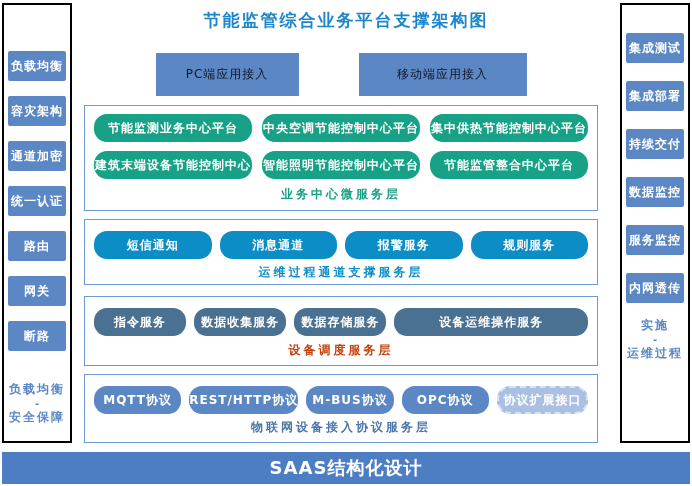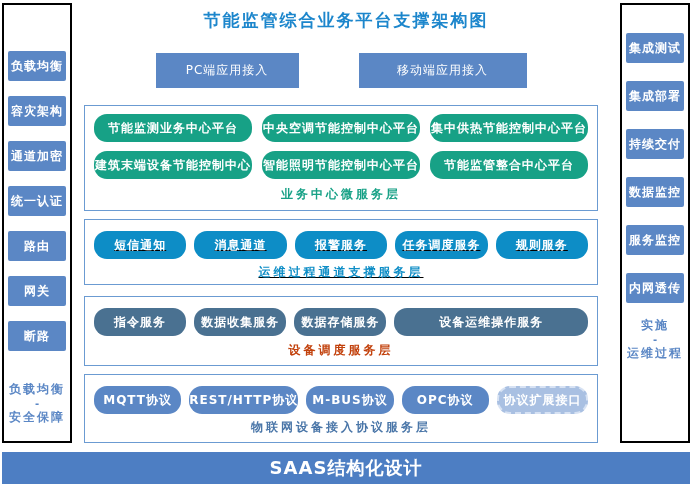--- a/index.html
+++ b/index.html
@@ -35,32 +35,32 @@
     font-weight:bold; letter-spacing:2px; line-height:1.45;
   }
   .side-col.right .side-caption { margin-top:14px; }
   .side-caption .dash { font-size:10px; letter-spacing:0; line-height:1.1; }
   
   .access-row {
     position:absolute; top:53px; left:84px; width:514px;
     display:flex; justify-content:center; gap:60px;
   }
   .access-btn {
-    height:35px; background:#5b87c5; color:#ffffff; font-size:12px;
+    height:43px; background:#5b87c5; color:#0f172a; font-size:12px;
     display:flex; align-items:center; justify-content:center; letter-spacing:1px;
   }
   .access-btn.b0 { width:143px; }
   .access-btn.b1 { width:168px; }
   
   .layer {
     position:absolute; left:84px; width:514px; border:1px solid #6b9bd2;
     background:#fff; box-sizing:border-box;
   }
   .layer-0 { top:105px; height:106px; }
-  .layer-1 { top:219px; height:66px;text-decoration:underline; }
+  .layer-1 { top:219px; height:66px; }
   .layer-2 { top:296px; height:70px; }
   .layer-3 { top:374px; height:69px; }
   .pill-row { display:flex; gap:8px; padding:0 9px; margin-top:11px; }
   .layer-0 .pill-row { margin-top:8px; gap:10px; }
   .layer-0 .pill-row + .pill-row { margin-top:9px; }
   .pill {
     flex:1; height:28px; border-radius:13px; color:#fff; font-size:12px;
     font-weight:bold; letter-spacing:1px; box-sizing:border-box;
     display:flex; align-items:center; justify-content:center; white-space:nowrap;
   }
@@ -136,21 +136,20 @@
           <div class="pill green">智能照明节能控制中心平台</div>
           <div class="pill green">节能监管整合中心平台</div>
         </div>
         <div class="layer-label">业务中心微服务层</div>
       </div>
       <div class="layer layer-1">
         <div class="pill-row">
           <div class="pill cyan">短信通知</div>
           <div class="pill cyan">消息通道</div>
           <div class="pill cyan">报警服务</div>
-          <div class="pill cyan">任务调度服务</div>
           <div class="pill cyan">规则服务</div>
         </div>
         <div class="layer-label">运维过程通道支撑服务层</div>
       </div>
       <div class="layer layer-2">
         <div class="pill-row">
           <div class="pill slate">指令服务</div>
           <div class="pill slate">数据收集服务</div>
           <div class="pill slate">数据存储服务</div>
           <div class="pill slate wide">设备运维操作服务</div>

